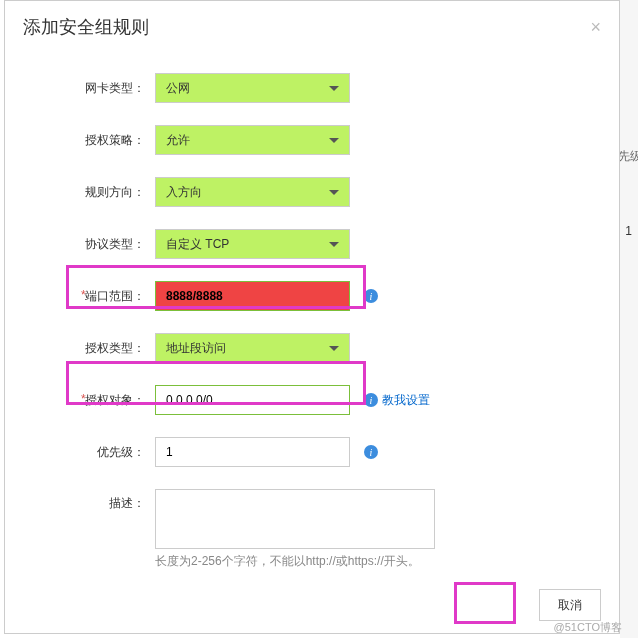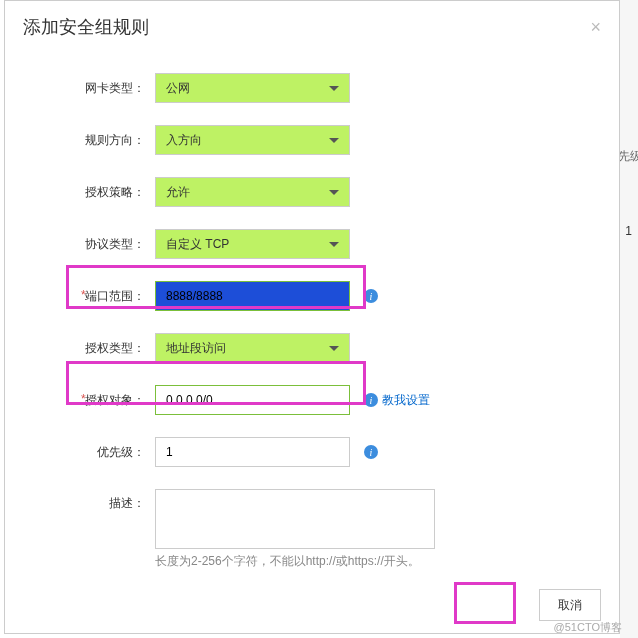--- a/index.html
+++ b/index.html
@@ -120,28 +120,29 @@
     margin-left: 4px;
     cursor: pointer;
   }
   .hint {
     color: #888;
     font-size: 12px;
     margin-top: 4px;
   }
   .hint-wrap { display: flex; flex-direction: column; }
   .hl-yellow-input {
-    background: #1d4ed8;
+    background: #ef4444;
     border: 1px solid #7bbf3a;
     width: 195px;
     height: 30px;
     padding: 0 10px;
     font-size: 12px;
     outline: none;
     font-family: inherit;
+    font-weight: bold;
   }
   .hl-green-input {
     border: 1px solid #7bbf3a;
     width: 195px;
     height: 30px;
     padding: 0 10px;
     font-size: 12px;
     outline: none;
     font-family: inherit;
   }
@@ -218,30 +219,30 @@
   <div class="body">
 
     <div class="form-row">
       <div class="label">网卡类型：</div>
       <div class="select">
         <span>公网</span>
       </div>
     </div>
 
     <div class="form-row">
+      <div class="label">授权策略：</div>
+      <div class="select">
+        <span>允许</span>
+      </div>
+    </div>
+
+    <div class="form-row">
       <div class="label">规则方向：</div>
       <div class="select">
         <span>入方向</span>
-      </div>
-    </div>
-
-    <div class="form-row">
-      <div class="label">授权策略：</div>
-      <div class="select">
-        <span>允许</span>
       </div>
     </div>
 
     <div class="form-row">
       <div class="label">协议类型：</div>
       <div class="select">
         <span>自定义 TCP</span>
       </div>
     </div>
 

